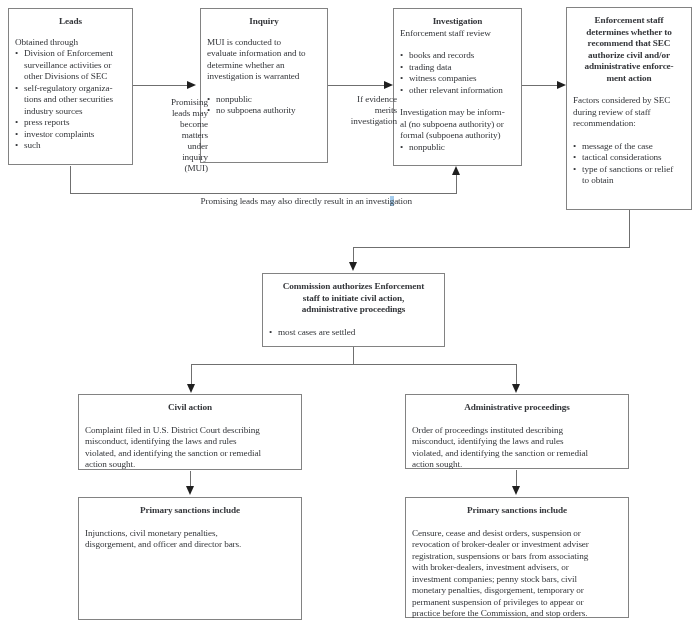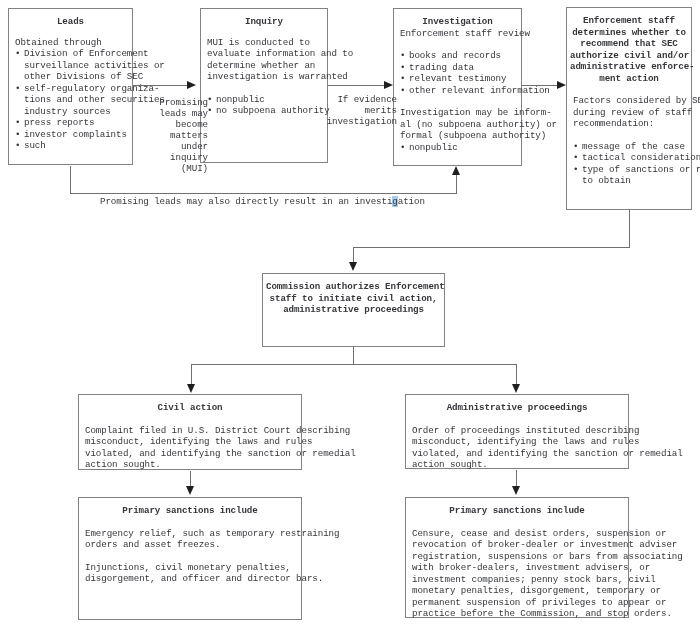--- a/index.html
+++ b/index.html
@@ -1,18 +1,18 @@
 <!DOCTYPE html>
 <html><head>
 <meta charset="utf-8">
 <style>
   html,body { margin:0; padding:0; background:#ffffff; }
   #canvas {
     position:relative; width:700px; height:626px; background:#ffffff;
-    font-family:Liberation Mono, monospace;
+    font-family:Liberation Serif, serif;
     font-size:9.2px; line-height:11.5px; letter-spacing:-0.1px;
     color:#35373b;
   }
   .box { position:absolute; border:1px solid #828282; background:#fff; box-sizing:border-box; }
   .title { font-weight:bold; text-align:center; padding:7px 3px 0; white-space:pre; line-height:11.5px; }
   .body  { padding:0 2px 0 6px; margin-top:11px; white-space:pre; }
   .bullets { list-style:none; margin:11px 0 0; padding:0 0 0 6px; }
   .bullets.tight { margin-top:0; }
   .bullets li { position:relative; padding-left:9px; white-space:pre; }
   .bullets li::before { content:"\2022"; position:absolute; left:0; top:0; }
@@ -57,21 +57,21 @@
       <li>no subpoena authority</li>
     </ul>
   </div>
 
   <div class="box" style="left:393px;top:8px;width:129px;height:158px">
     <div class="title">Investigation</div>
     <div class="body" style="margin-top:0">Enforcement staff review</div>
     <ul class="bullets">
       <li>books and records</li>
       <li>trading data</li>
-      <li>relevant testimony</li>
+      <li>witness companies</li>
       <li>other relevant information</li>
     </ul>
     <div class="body">Investigation may be inform-
 al (no subpoena authority) or
 formal (subpoena authority)</div>
     <ul class="bullets tight">
       <li>nonpublic</li>
     </ul>
   </div>
 
@@ -90,42 +90,43 @@
       <li>tactical considerations</li>
       <li>type of sanctions or relief
 to obtain</li>
     </ul>
   </div>
 
   <div class="box" style="left:262px;top:273px;width:183px;height:74px">
     <div class="title">Commission authorizes Enforcement
 staff to initiate civil action,
 administrative proceedings</div>
+    <ul class="bullets">
+      <li>most cases are settled</li>
+    </ul>
   </div>
 
   <div class="box" style="left:78px;top:394px;width:224px;height:76px">
     <div class="title">Civil action</div>
     <div class="body">Complaint filed in U.S. District Court describing
 misconduct, identifying the laws and rules
 violated, and identifying the sanction or remedial
 action sought.</div>
   </div>
 
   <div class="box" style="left:405px;top:394px;width:224px;height:75px">
     <div class="title">Administrative proceedings</div>
     <div class="body">Order of proceedings instituted describing
 misconduct, identifying the laws and rules
 violated, and identifying the sanction or remedial
 action sought.</div>
   </div>
 
   <div class="box" style="left:78px;top:497px;width:224px;height:123px">
     <div class="title">Primary sanctions include</div>
-    <div class="body">Emergency relief, such as temporary restraining
-orders and asset freezes.</div>
     <div class="body">Injunctions, civil monetary penalties,
 disgorgement, and officer and director bars.</div>
   </div>
 
   <div class="box" style="left:405px;top:497px;width:224px;height:121px">
     <div class="title">Primary sanctions include</div>
     <div class="body">Censure, cease and desist orders, suspension or
 revocation of broker-dealer or investment adviser
 registration, suspensions or bars from associating
 with broker-dealers, investment advisers, or

